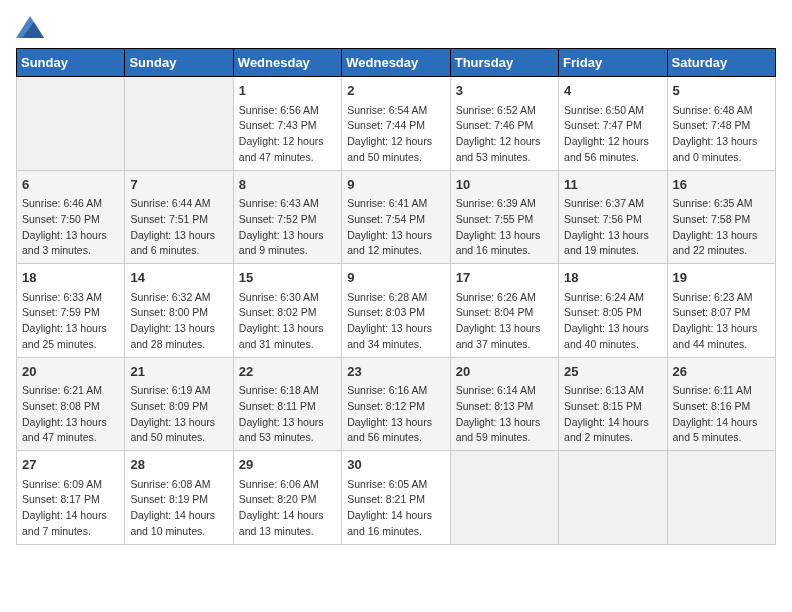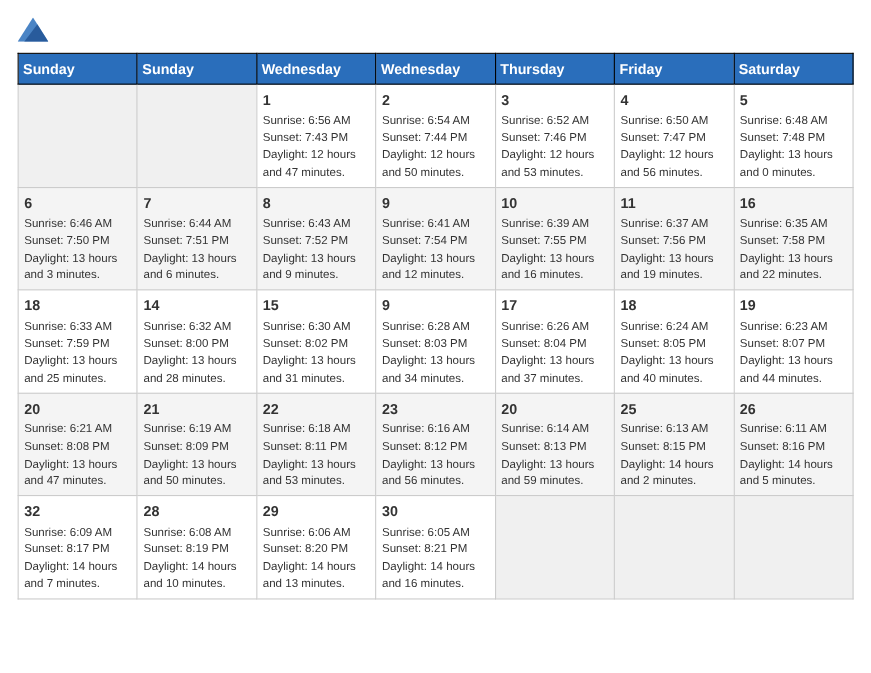--- a/index.html
+++ b/index.html
@@ -235,21 +235,21 @@
           <span class="day-number">25</span>
           <div class="day-info">Sunrise: 6:13 AM<br>Sunset: 8:15 PM<br>Daylight: 14 hours and 2 minutes.</div>
         </td>
         <td>
           <span class="day-number">26</span>
           <div class="day-info">Sunrise: 6:11 AM<br>Sunset: 8:16 PM<br>Daylight: 14 hours and 5 minutes.</div>
         </td>
       </tr>
       <tr>
         <td>
-          <span class="day-number">32</span>
+          <span class="day-number">27</span>
           <div class="day-info">Sunrise: 6:09 AM<br>Sunset: 8:17 PM<br>Daylight: 14 hours and 7 minutes.</div>
         </td>
         <td>
           <span class="day-number">28</span>
           <div class="day-info">Sunrise: 6:08 AM<br>Sunset: 8:19 PM<br>Daylight: 14 hours and 10 minutes.</div>
         </td>
         <td>
           <span class="day-number">29</span>
           <div class="day-info">Sunrise: 6:06 AM<br>Sunset: 8:20 PM<br>Daylight: 14 hours and 13 minutes.</div>
         </td>

